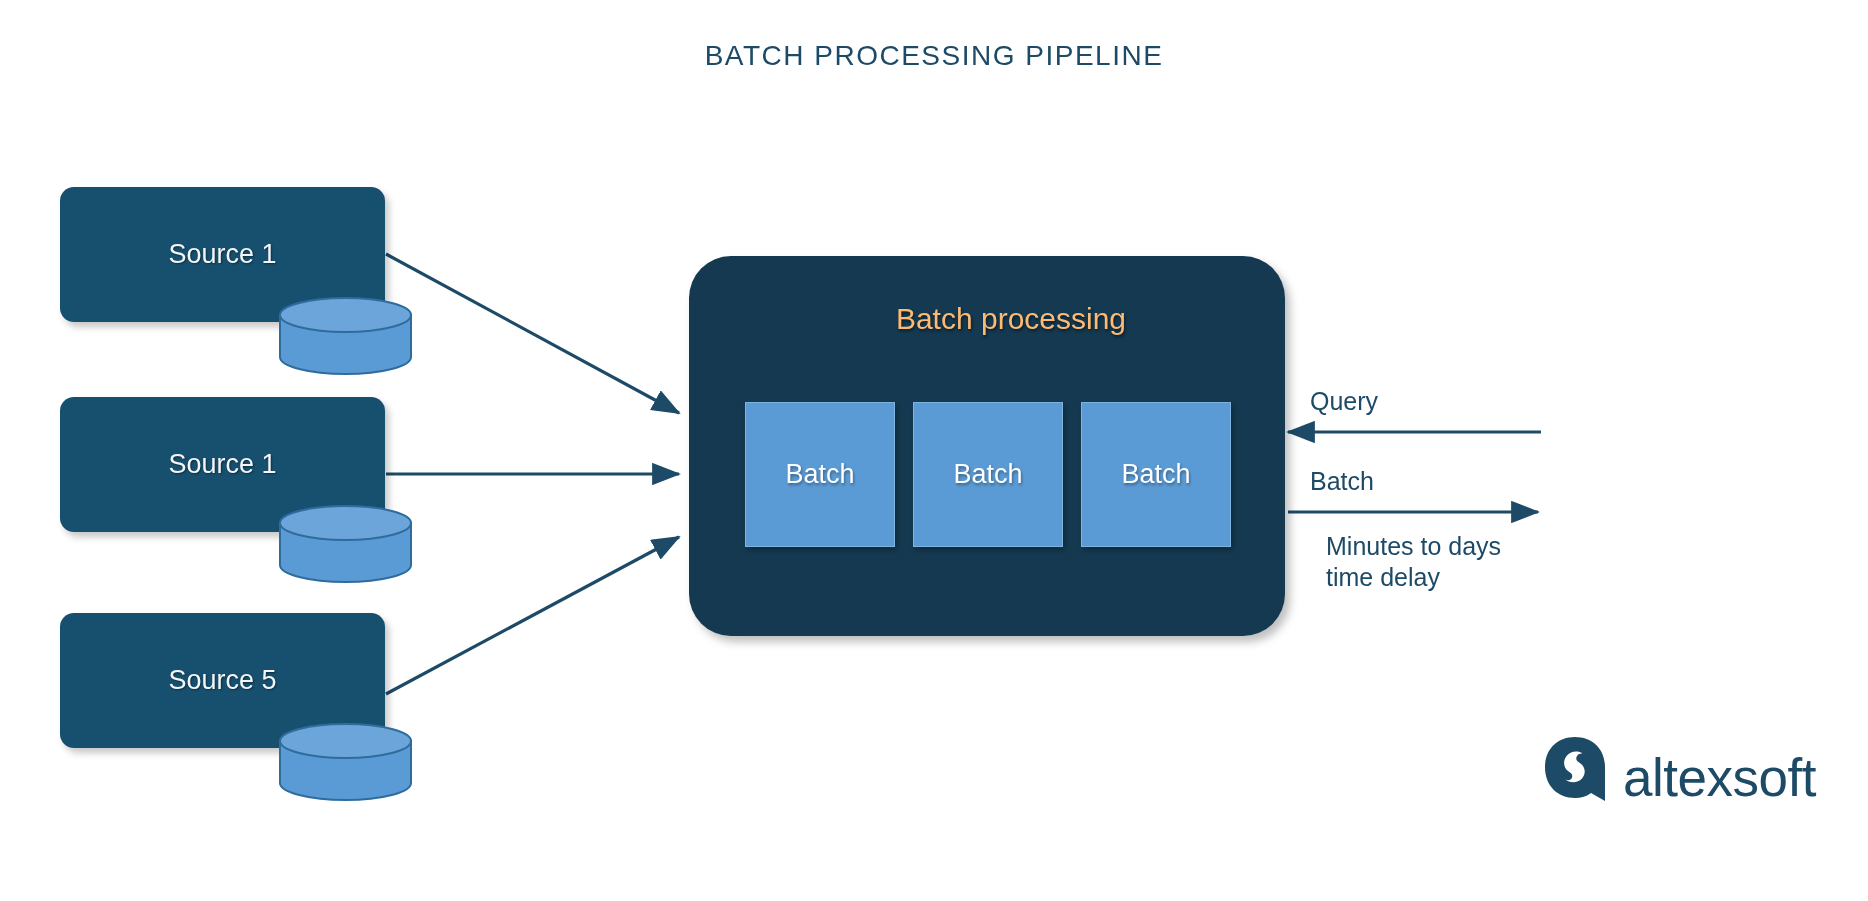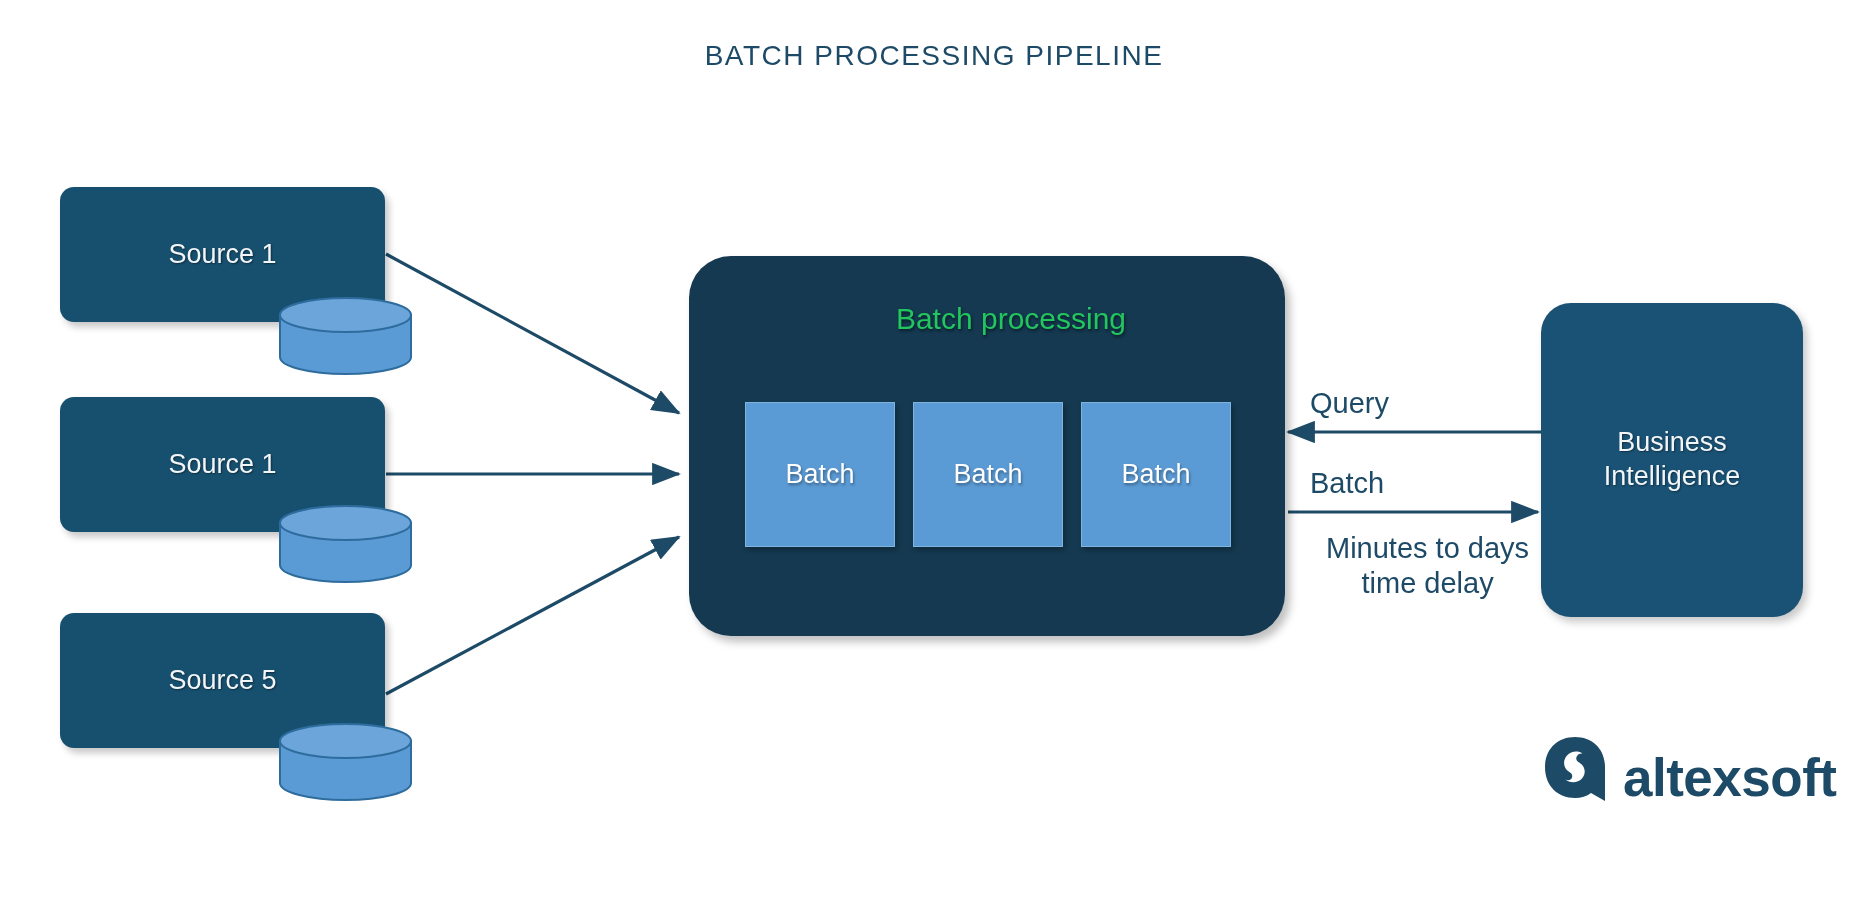--- a/index.html
+++ b/index.html
@@ -82,21 +82,21 @@
     background: #143950;
     border-radius: 42px;
     box-shadow: 5px 6px 9px rgba(0,0,0,0.25);
   }
   #batch-processing-title {
     position: absolute;
     left: 0;
     top: 46px;
     width: 644px;
     text-align: center;
-    color: #22c55e;
+    color: #fdba74;
     font-size: 30px;
     text-shadow: 1px 2px 3px rgba(0,0,0,0.5);
   }
   .batch-box {
     position: absolute;
     top: 146px;
     width: 150px;
     height: 145px;
     background: #5b9bd5;
     border: 1px solid #7fb4e0;
@@ -132,24 +132,23 @@
     line-height: 1.25;
     text-align: center;
     text-shadow: 1px 1px 2px rgba(0,0,0,0.4);
     white-space: pre-line;
   }
 
   
   .edge-label {
     position: absolute;
     color: #1d4a66;
-    font-size: 29px;
+    font-size: 25px;
     white-space: pre-line;
     line-height: 1.22;
-    text-align: center;
   }
   #label-query   { left: 1310px; top: 386px; }
   #label-batch   { left: 1310px; top: 466px; }
   #label-delay   { left: 1306px; top: 531px; margin-left: 20px; }
 
   
   #logo {
     position: absolute;
     left: 1541px;
     top: 733px;
@@ -157,21 +156,21 @@
     height: 72px;
     display: flex;
     align-items: center;
   }
   #logo-mark { width: 68px; height: 68px; flex: none; }
   #logo-wordmark {
     margin-left: 14px;
     font-size: 53px;
     color: #1d4a66;
     letter-spacing: -0.5px;
-    font-weight: 700;
+    font-weight: 400;
     line-height: 1;
     margin-top: 16px;
   }
 </style>
 </head>
 <body>
 
 <div id="canvas">
 
   <div id="diagram-title">BATCH PROCESSING PIPELINE</div>
@@ -239,24 +238,20 @@
     <div class="batch-box" style="left:392px;">
       <span class="batch-box-label">Batch</span>
     </div>
   </div>
 
   <div class="edge-label" id="label-query">Query</div>
   <div class="edge-label" id="label-batch">Batch</div>
   <div class="edge-label" id="label-delay">Minutes to days
 time delay</div>
 
-  <div id="bi-node">
-    <div id="bi-label">Business
-Intelligence</div>
-  </div>
 
   <div id="logo">
     <svg id="logo-mark" viewBox="0 0 68 68" xmlns="http://www.w3.org/2000/svg">
       <path d="M34,2 C51.7,2 64,14.3 64,32 L64,66 L50,58
                C45.8,61.2 40.2,63 34,63 C16.3,63 4,50.7 4,32
                C4,14.3 16.3,2 34,2 Z" fill="#1d4a66"></path>
       <path d="M41.5,18.5 C37,15.5 30,16 26,20.5 C21.5,25.5 22.5,33 27,36
                C30,38 32,39.5 31,42.5 C30,45.5 26.5,46 24,44
                C28.5,48.5 36.5,48.5 41,43.5 C45.5,38.5 44,31.5 39.5,28.5
                C36.5,26.5 34.5,25 35.5,22 C36.5,19 39.5,18 41.5,18.5 Z" fill="#ffffff"></path>

